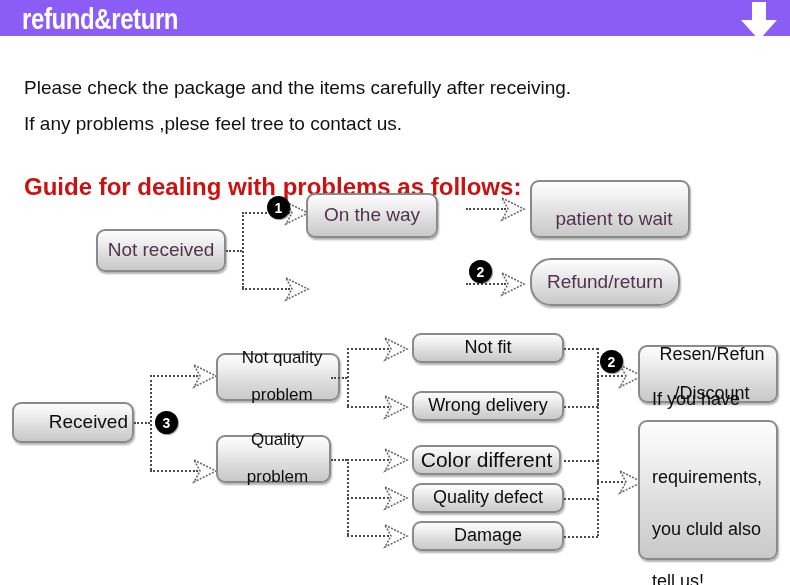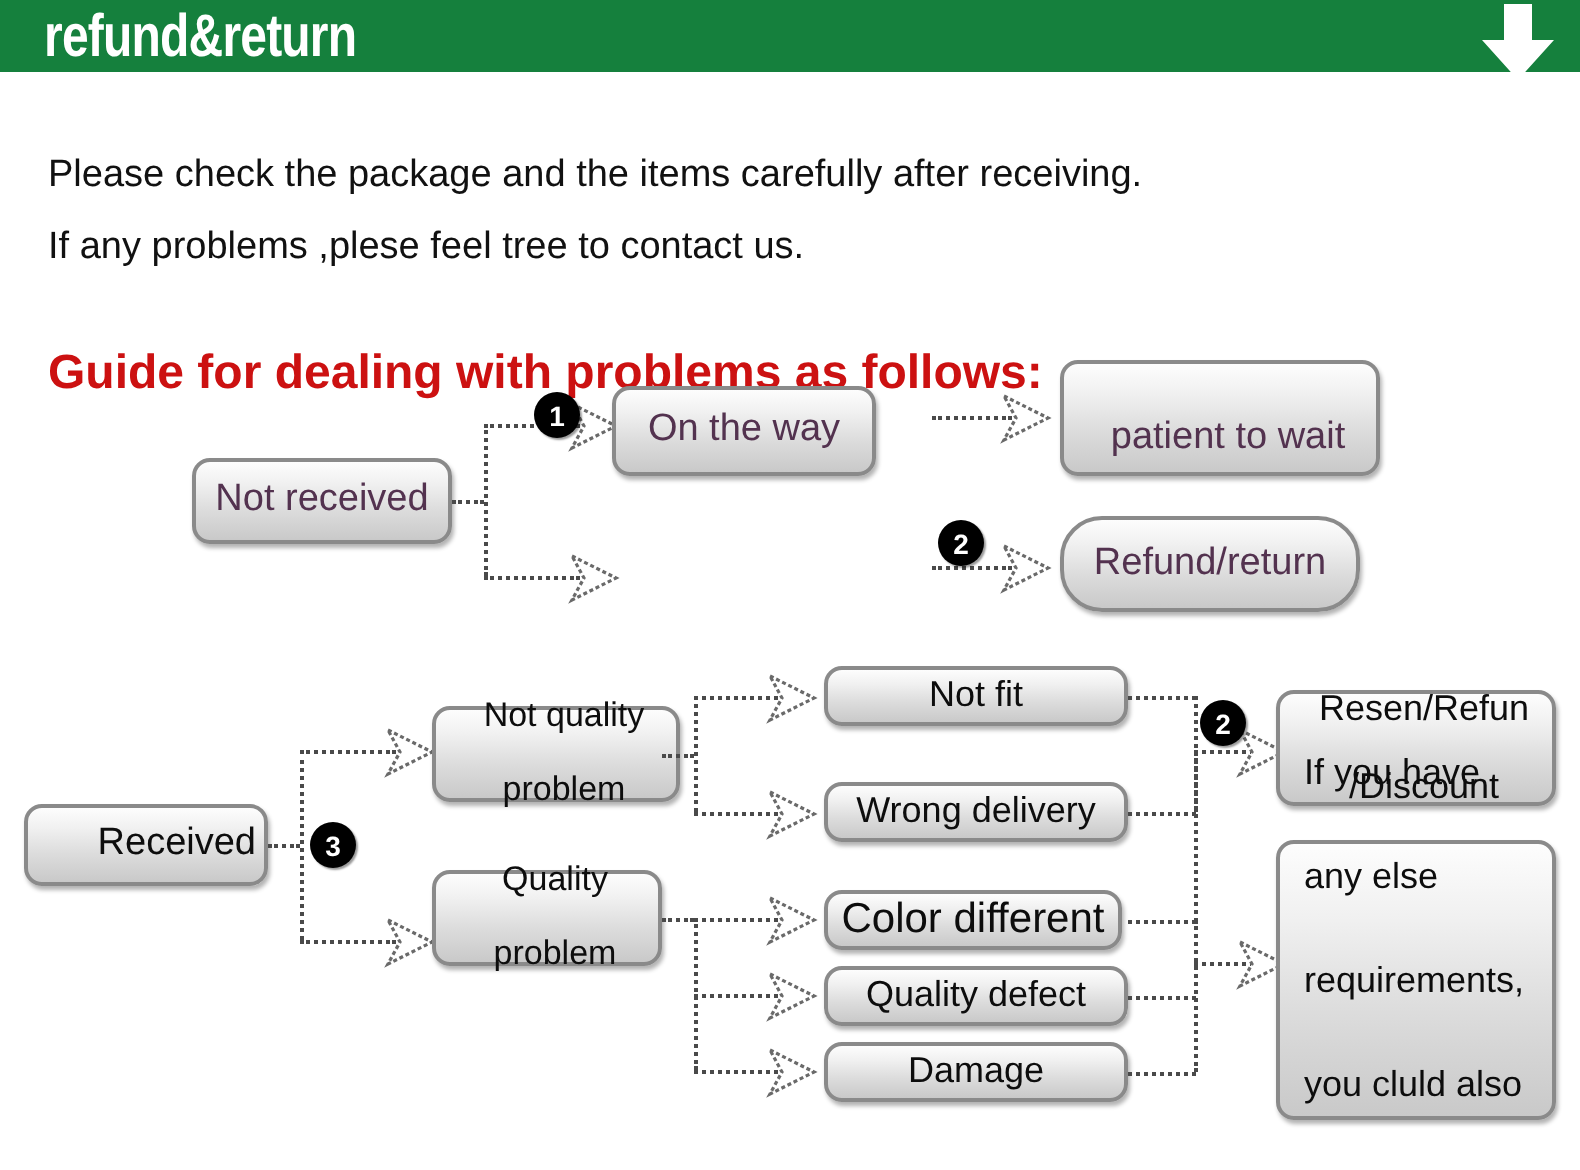--- a/index.html
+++ b/index.html
@@ -8,21 +8,21 @@
     background:#ffffff;
     font-family:"Liberation Sans","DejaVu Sans",sans-serif;
     overflow:hidden;
     position:relative;
   }
   #root{position:relative;width:790px;height:585px;overflow:hidden;}
 
   
   .header-bar{
     position:absolute;left:0;top:0;width:790px;height:36px;
-    background:#15803d;
+    background:#8b5cf6;
   }
   .header-title{
     position:absolute;left:22px;top:2px;
     color:#ffffff;
     font-family:"Liberation Sans Narrow","Liberation Sans","DejaVu Sans Condensed",sans-serif;
     font-weight:bold;
     font-size:30px;
     letter-spacing:-0.5px;
     transform:scaleX(0.80);
     transform-origin:left top;
@@ -256,20 +256,20 @@
   <div class="fbox black" style="left:638px;top:345px;width:140px;height:58px;font-size:18px;">
     <span>
       <span>Resen/Refun</span><br>
       <span>/Discount</span>
     </span>
   </div>
 
   <div class="fbox black" style="left:638px;top:420px;width:140px;height:140px;font-size:18px;justify-content:flex-start;">
     <span style="text-align:left;padding-left:8px;line-height:1.45;">
       <span>If you have</span><br>
-      <span>any else</span><br>
+      <br>
       <span>requirements,</span><br>
       <span>you cluld also</span><br>
       <span>tell us!</span>
     </span>
   </div>
 
 </div>
 
 </body></html>

